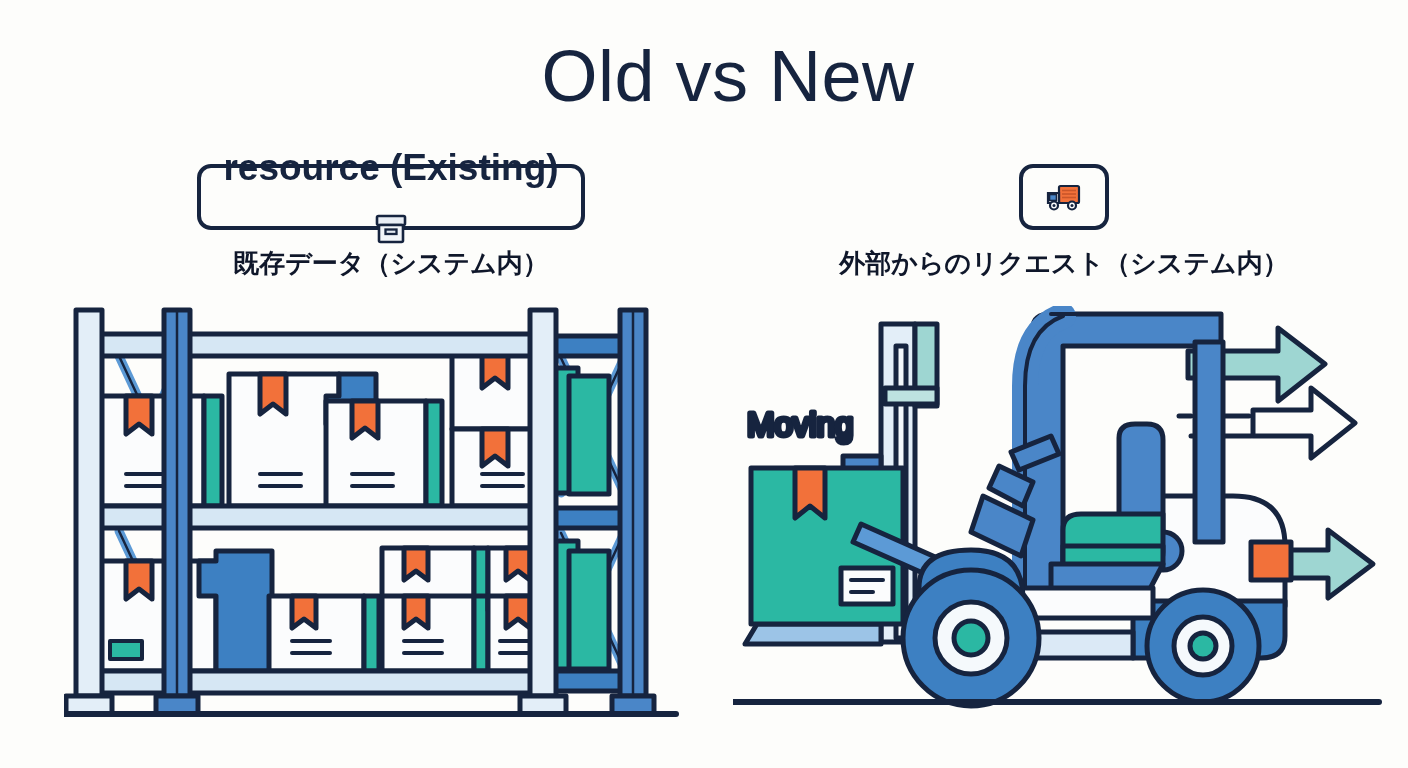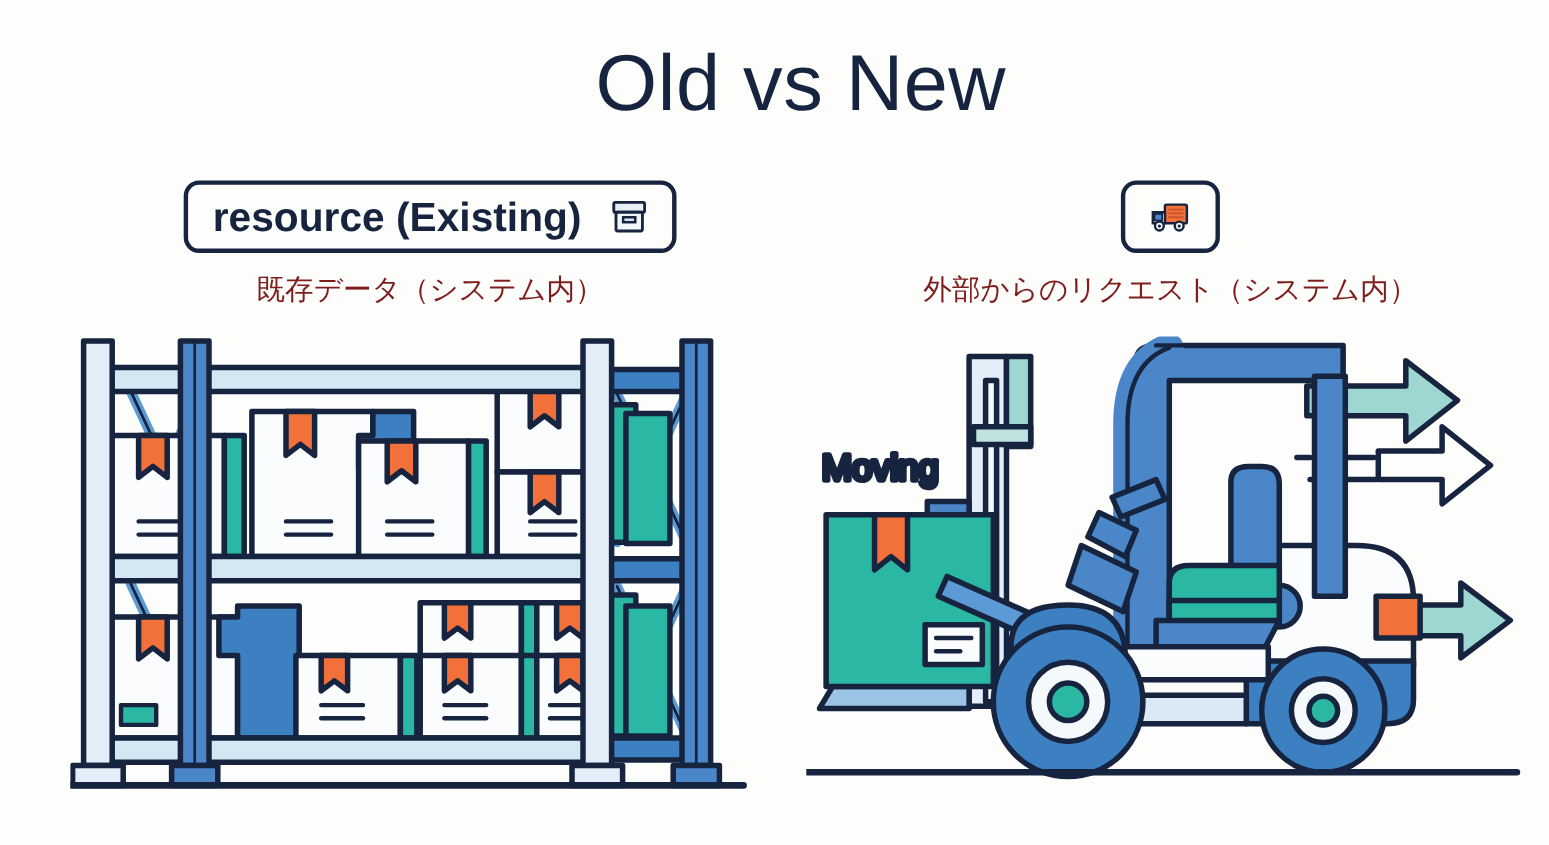--- a/index.html
+++ b/index.html
@@ -37,34 +37,35 @@
     border: 4px solid #16243f;
     border-radius: 14px;
     background: #fdfdfb;
     height: 66px;
     display: flex;
     align-items: center;
     justify-content: center;
     gap: 26px;
     padding: 0 22px;
     width: fit-content;
+    flex-direction: column;
   }
   .label-text {
     font-size: 37px;
     font-weight: 700;
     color: #16243f;
     white-space: nowrap;
     line-height: 1;
   }
   .sub-caption {
     margin-top: 16px;
     text-align: center;
     font-size: 26px;
-    font-weight: 400;
-    color: #7f1d1d;
+    font-weight: 700;
+    color: #0f172a;
     white-space: nowrap;
   }
   .icon-slot { display: inline-flex; align-items: center; }
 
   
   #art-left  { position: absolute; left: 40px;  top: 296px; width: 620px; height: 430px; }
   #art-right { position: absolute; left: 709px; top: 306px; width: 650px; height: 420px; }
 
   svg { display: block; }
   .moving-label {

